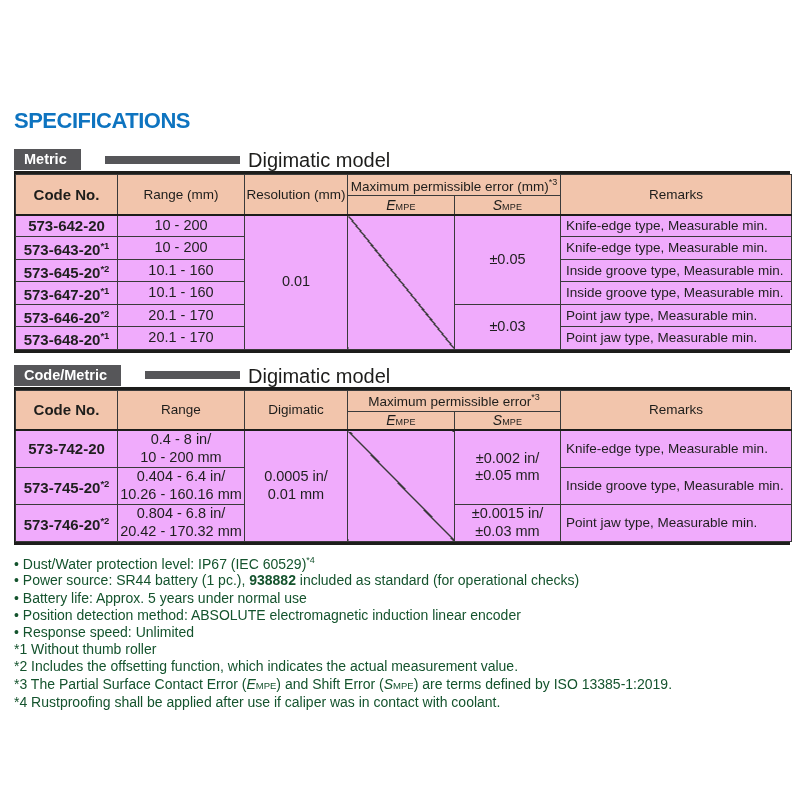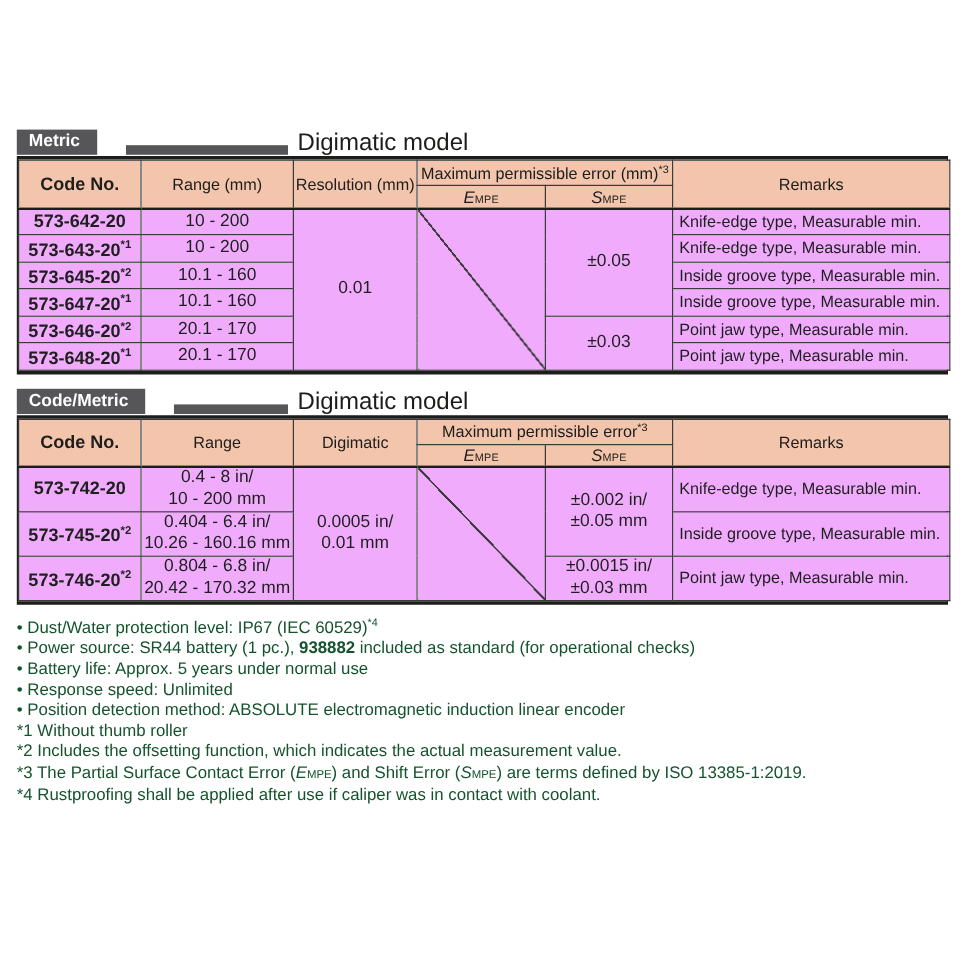--- a/index.html
+++ b/index.html
@@ -3,21 +3,21 @@
 <meta charset="utf-8">
 <style>
   * { box-sizing: border-box; margin: 0; padding: 0; }
   html, body { width: 800px; height: 800px; background: #ffffff; }
   body { font-family: "Liberation Sans", sans-serif; position: relative; color: #1f1f1f; }
   .content { position: absolute; left: 14px; top: 108px; width: 776px; }
 
   .title { color: #0e74c0; font-size: 22px; font-weight: bold; letter-spacing: -0.5px; margin-bottom: 15px; }
 
   .tabrow { display: flex; align-items: flex-end; height: 21px; }
-  .tabgroup { display: flex; align-items: flex-end; width: 226px; flex: 0 0 auto; gap: 24px; }
+  .tabgroup { display: flex; align-items: center; width: 226px; flex: 0 0 auto; gap: 24px; }
   .tab { background: #565659; color: #fff; font-weight: bold; font-size: 14.5px; line-height: 21px; height: 21px; padding: 0 14px 0 10px; white-space: nowrap; }
   .tab-tail { background: #565659; height: 8px; flex: 1; }
   .model-label { font-size: 20px; color: #1d1d1b; margin-left: 8px; line-height: 19px; white-space: nowrap; margin-top: 28px; }
 
   .tbl-wrap { border: 1.5px solid #1d1d1b; border-top-width: 3px; border-bottom-width: 3.5px; margin-top: 1px; }
   table { border-collapse: collapse; table-layout: fixed; width: 773px; }
   th, td { border: 1px solid #3a3a3a; overflow: hidden; }
   thead th { background: #f2c5ac; font-weight: normal; font-size: 13.5px; color: #1d1d1b; text-align: center; vertical-align: middle; }
   thead tr.h1 { height: 21px; }
   thead tr.h2 { height: 19px; }
@@ -41,20 +41,21 @@
   .seg-bold { font-weight: bold; }
   .seg-sup { font-size: 9px; vertical-align: super; }
   .seg-it { font-style: italic; }
   .seg-small { font-size: 9.5px; }
 </style>
 </head>
 <body>
 
 <div class="content">
 
+  <div class="title">SPECIFICATIONS</div>
 
   <div class="tabrow">
     <div class="tabgroup">
       <div class="tab">Metric</div>
       <div class="tab-tail"></div>
     </div>
     <div class="model-label">Digimatic model</div>
   </div>
 
   <div class="tbl-wrap">
@@ -179,21 +180,21 @@
             <td class="remark">Point jaw type, Measurable min.</td>
           </tr>
         </tbody>
     </table>
   </div>
 
   <div class="notes">
       <div class="note"><span>• Dust/Water protection level: IP67 (IEC 60529)</span><span class="seg-sup">*4</span></div>
       <div class="note"><span>• Power source: SR44 battery (1 pc.), </span><span class="seg-bold">938882</span><span> included as standard (for operational checks)</span></div>
       <div class="note"><span>• Battery life: Approx. 5 years under normal use</span></div>
+      <div class="note"><span>• Position detection method: ABSOLUTE electromagnetic induction linear encoder</span></div>
       <div class="note"><span>• Response speed: Unlimited</span></div>
-      <div class="note"><span>• Position detection method: ABSOLUTE electromagnetic induction linear encoder</span></div>
       <div class="note"><span>*1 Without thumb roller</span></div>
       <div class="note"><span>*2 Includes the offsetting function, which indicates the actual measurement value.</span></div>
       <div class="note"><span>*3 The Partial Surface Contact Error (</span><span class="seg-it">E</span><span class="seg-small">MPE</span><span>) and Shift Error (</span><span class="seg-it">S</span><span class="seg-small">MPE</span><span>) are terms defined by ISO 13385-1:2019.</span></div>
       <div class="note"><span>*4 Rustproofing shall be applied after use if caliper was in contact with coolant.</span></div>
     </div>
 
 </div>
 
 </body></html>

